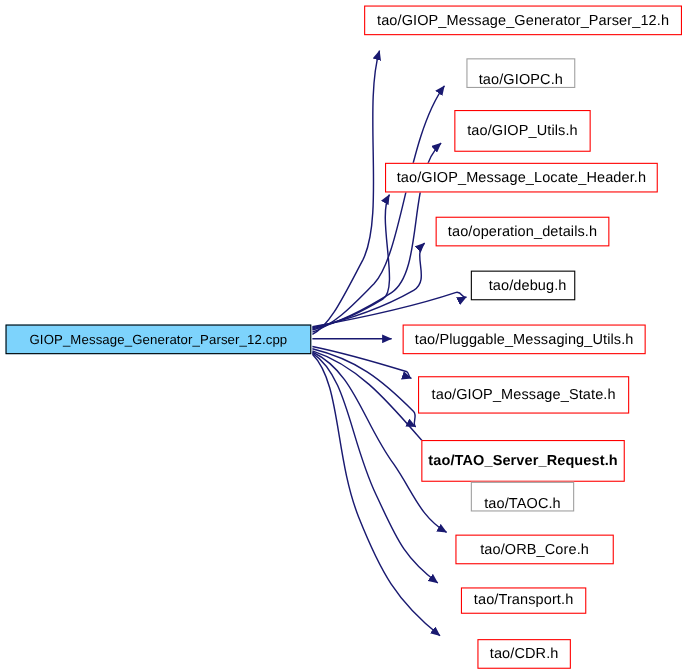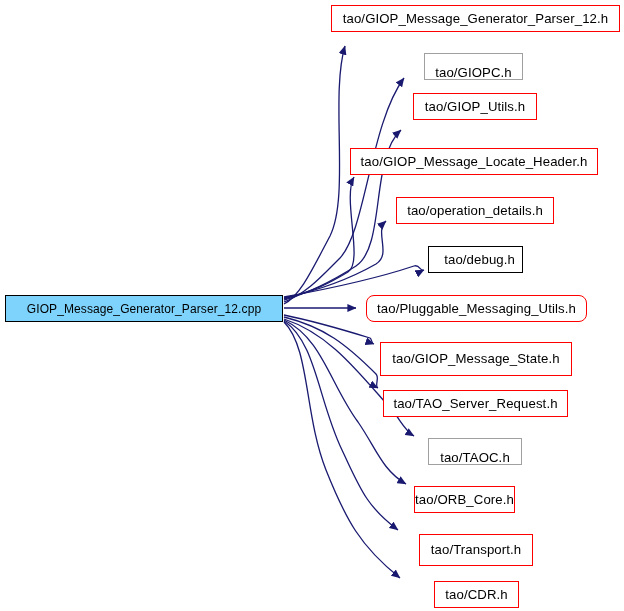--- a/index.html
+++ b/index.html
@@ -86,48 +86,48 @@
   <div id="nodes-layer">
     <div class="graph-node root-node" id="root-node" style="left: 5px; top: 295px; width: 278px; height: 27px;">
       <span class="node-label">GIOP_Message_Generator_Parser_12.cpp</span>
     </div>
   <div class="graph-node" style="left: 331px; top: 5px; width: 289px; height: 27px;">
         <span class="node-label">tao/GIOP_Message_Generator_Parser_12.h</span>
       </div>
       <div class="graph-node border-gray" style="left: 424px; top: 53px; width: 99px; height: 27px; align-items: flex-end;">
         <span class="node-label">tao/GIOPC.h</span>
       </div>
-      <div class="graph-node" style="left: 413px; top: 93px; width: 124px; height: 27px;">
+      <div class="graph-node" style="left: 413px; top: 100px; width: 124px; height: 38px;">
         <span class="node-label">tao/GIOP_Utils.h</span>
       </div>
       <div class="graph-node" style="left: 350px; top: 148px; width: 248px; height: 27px; text-align: center;">
         <span class="node-label">tao/GIOP_Message_Locate_Header.h</span>
       </div>
       <div class="graph-node" style="left: 396px; top: 197px; width: 158px; height: 27px;">
         <span class="node-label">tao/operation_details.h</span>
       </div>
       <div class="graph-node border-black" style="left: 428px; top: 246px; width: 95px; height: 27px; justify-content: flex-end;">
         <span class="node-label">tao/debug.h</span>
       </div>
-      <div class="graph-node" style="left: 366px; top: 295px; width: 221px; height: 27px; border-radius: 8px;">
+      <div class="graph-node" style="left: 366px; top: 295px; width: 221px; height: 27px;">
         <span class="node-label">tao/Pluggable_Messaging_Utils.h</span>
       </div>
       <div class="graph-node" style="left: 380px; top: 342px; width: 192px; height: 34px;">
         <span class="node-label">tao/GIOP_Message_State.h</span>
       </div>
-      <div class="graph-node" style="left: 383px; top: 390px; width: 185px; height: 27px;">
+      <div class="graph-node" style="left: 383px; top: 400px; width: 185px; height: 38px; font-weight: bold;">
         <span class="node-label">tao/TAO_Server_Request.h</span>
       </div>
       <div class="graph-node border-gray" style="left: 428px; top: 438px; width: 94px; height: 27px; align-items: flex-end;">
         <span class="node-label">tao/TAOC.h</span>
       </div>
-      <div class="graph-node" style="left: 414px; top: 486px; width: 101px; height: 27px;">
+      <div class="graph-node" style="left: 414px; top: 486px; width: 144px; height: 27px;">
         <span class="node-label">tao/ORB_Core.h</span>
       </div>
-      <div class="graph-node" style="left: 419px; top: 534px; width: 114px; height: 32px; text-align: center;">
+      <div class="graph-node" style="left: 419px; top: 534px; width: 114px; height: 24px; text-align: center;">
         <span class="node-label">tao/Transport.h</span>
       </div>
       <div class="graph-node" style="left: 434px; top: 581px; width: 85px; height: 27px; text-align: right;">
         <span class="node-label">tao/CDR.h</span>
       </div>
     </div>
 
 </div>
 
 </body></html>

